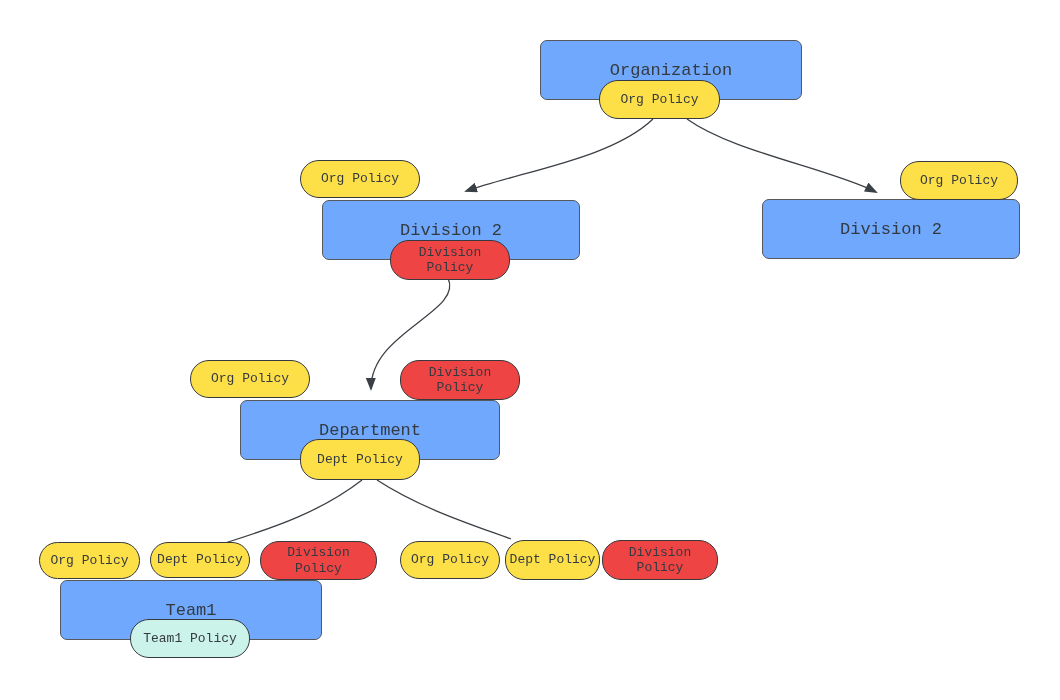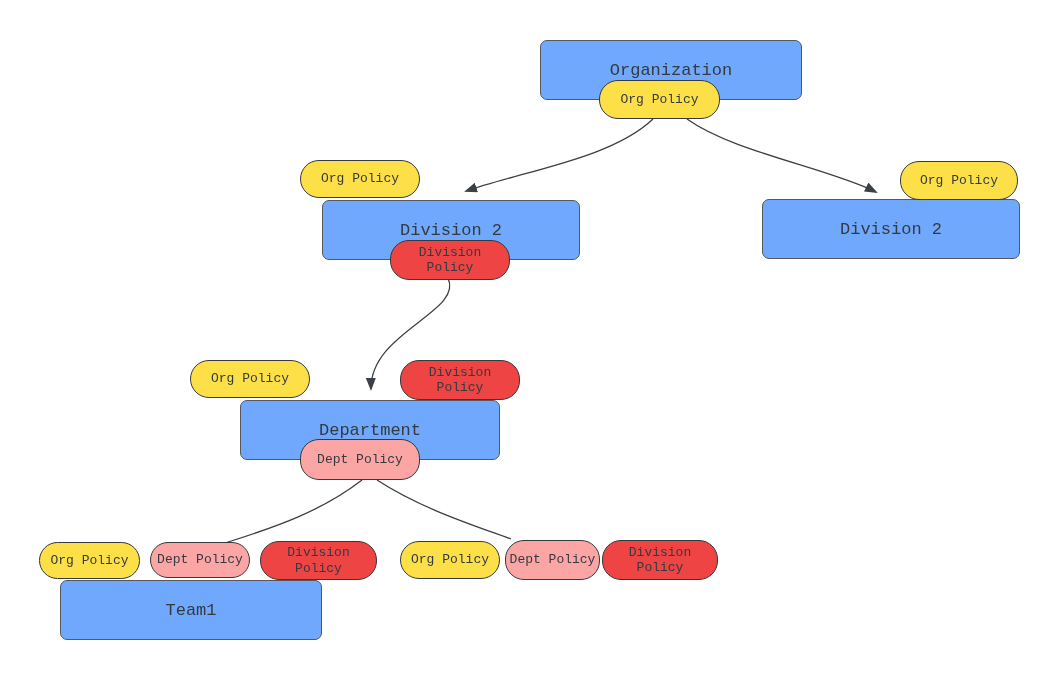--- a/index.html
+++ b/index.html
@@ -27,21 +27,21 @@
     border-radius:19px;
     display:flex;align-items:center;justify-content:center;
     font-size:13px;
     line-height:1.18;
     text-align:center;
     box-sizing:border-box;
     z-index:3;
   }
   .pill.green{background:#fde047;}
   .pill.orange{background:#ef4444;}
-  .pill.lavender{background:#fca5a5;}
+  .pill.lavender{background:#fde047;}
   .pill.mint{background:#CBF3EA;}
   .pill.wrap span{display:inline-block;max-width:76px;}
   .node span,.pill span{pointer-events:none;}
   svg.edges{
     position:absolute;left:0;top:0;z-index:2;
     pointer-events:none;
   }
   svg.edges path{
     fill:none;
     stroke:#3B4046;
@@ -109,20 +109,23 @@
 
   <div class="pill green" style="left:39px;top:542px;width:101px;height:37px;">
     <span>Org Policy</span>
   </div>
   <div class="pill lavender" style="left:150px;top:542px;width:100px;height:36px;">
     <span>Dept Policy</span>
   </div>
   <div class="pill orange wrap" style="left:260px;top:541px;width:117px;height:39px;">
     <span>Division Policy</span>
   </div>
+  <div class="pill mint" style="left:130px;top:619px;width:120px;height:39px;">
+    <span>Team1 Policy</span>
+  </div>
 
   <div class="pill green" style="left:400px;top:541px;width:100px;height:38px;">
     <span>Org Policy</span>
   </div>
   <div class="pill lavender" style="left:505px;top:540px;width:95px;height:40px;">
     <span>Dept Policy</span>
   </div>
   <div class="pill orange wrap" style="left:602px;top:540px;width:116px;height:40px;">
     <span>Division Policy</span>
   </div>

